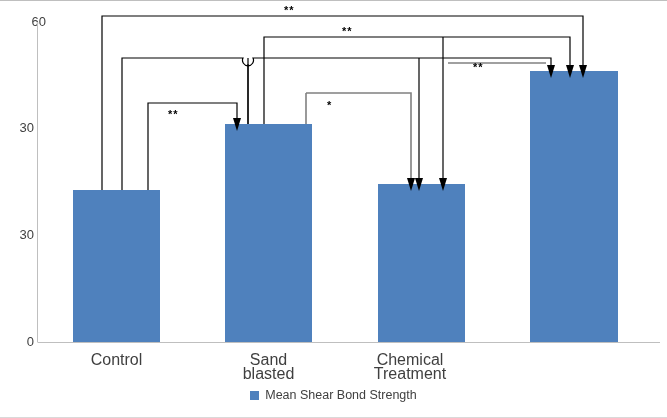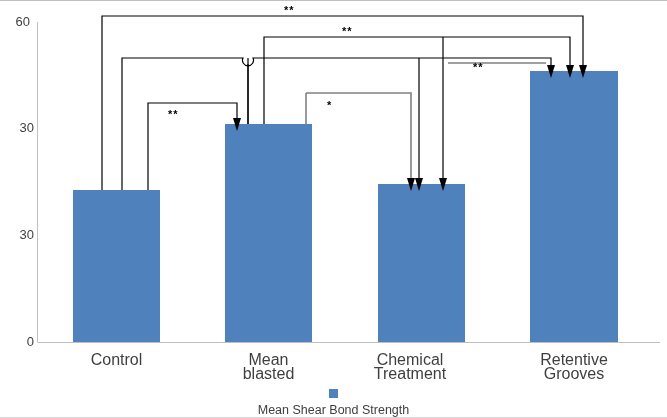--- a/index.html
+++ b/index.html
@@ -43,39 +43,38 @@
     line-height:11px;
   }
   .legend{
     position:absolute;
     left:0;right:0;
     top:388px;
     display:flex;
     align-items:center;
     justify-content:center;
     gap:6px;
-    flex-direction:column;
   }
   .legend-swatch{
     width:9px;height:9px;
     background:#4f81bd;
     display:inline-block;
   }
   .legend-text{
     font-size:12.5px;
     color:#3f3f3f;
     line-height:13px;
   }
 </style>
 </head>
 <body>
 
 <div id="chart-root">
 
-  <div class="ytick-label" style="left:0;top:14px;">60</div>
+  <div class="ytick-label" style="left:16px;top:14px;">60</div>
   <div class="ytick-label" style="left:4px;top:120px;">30</div>
   <div class="ytick-label" style="left:4px;top:227px;">30</div>
   <div class="ytick-label" style="left:4px;top:334px;">0</div>
 
   <svg class="plot-svg" viewBox="0 0 667 418">
 
     <line x1="37.5" y1="21" x2="37.5" y2="341" stroke="#bfbfbf" stroke-width="1"></line>
     <line x1="37.5" y1="341.5" x2="660" y2="341.5" stroke="#bfbfbf" stroke-width="1"></line>
 
     <rect x="73" y="189" width="87" height="152" fill="#4f81bd"></rect>
@@ -127,22 +126,21 @@
 
   </svg>
 
   <div class="sig-label" style="left:284px;top:4px;">**</div>
   <div class="sig-label" style="left:342px;top:25px;">**</div>
   <div class="sig-label" style="left:473px;top:61px;">**</div>
   <div class="sig-label" style="left:327px;top:99px;">*</div>
   <div class="sig-label" style="left:168px;top:108px;">**</div>
 
   <div class="xtick-label" style="left:73px;width:87px;">Control</div>
-  <div class="xtick-label" style="left:225px;width:87px;">Mean blasted</div>
+  <div class="xtick-label" style="left:225px;width:87px;">Sand blasted</div>
   <div class="xtick-label" style="left:350px;width:120px;">Chemical Treatment</div>
-  <div class="xtick-label" style="left:514px;width:120px;">Retentive Grooves</div>
 
   <div class="legend">
     <span class="legend-swatch"></span>
     <span class="legend-text">Mean Shear Bond Strength</span>
   </div>
 
 </div>
 
 </body></html>

